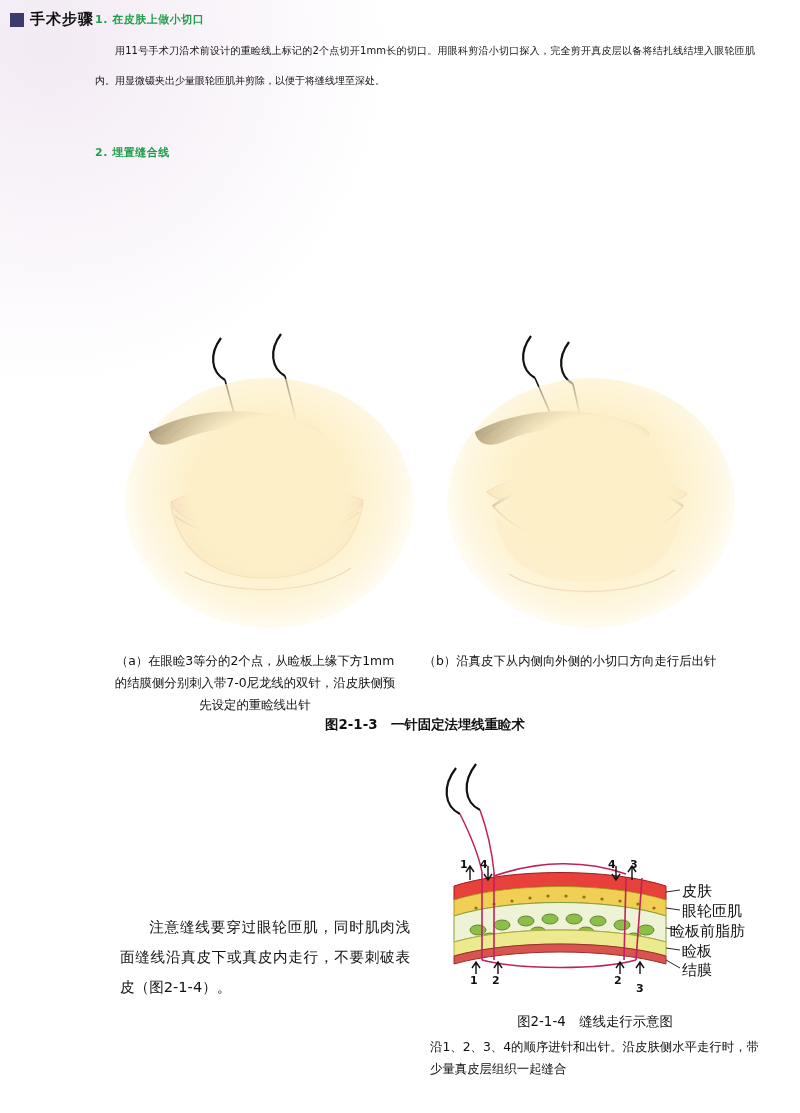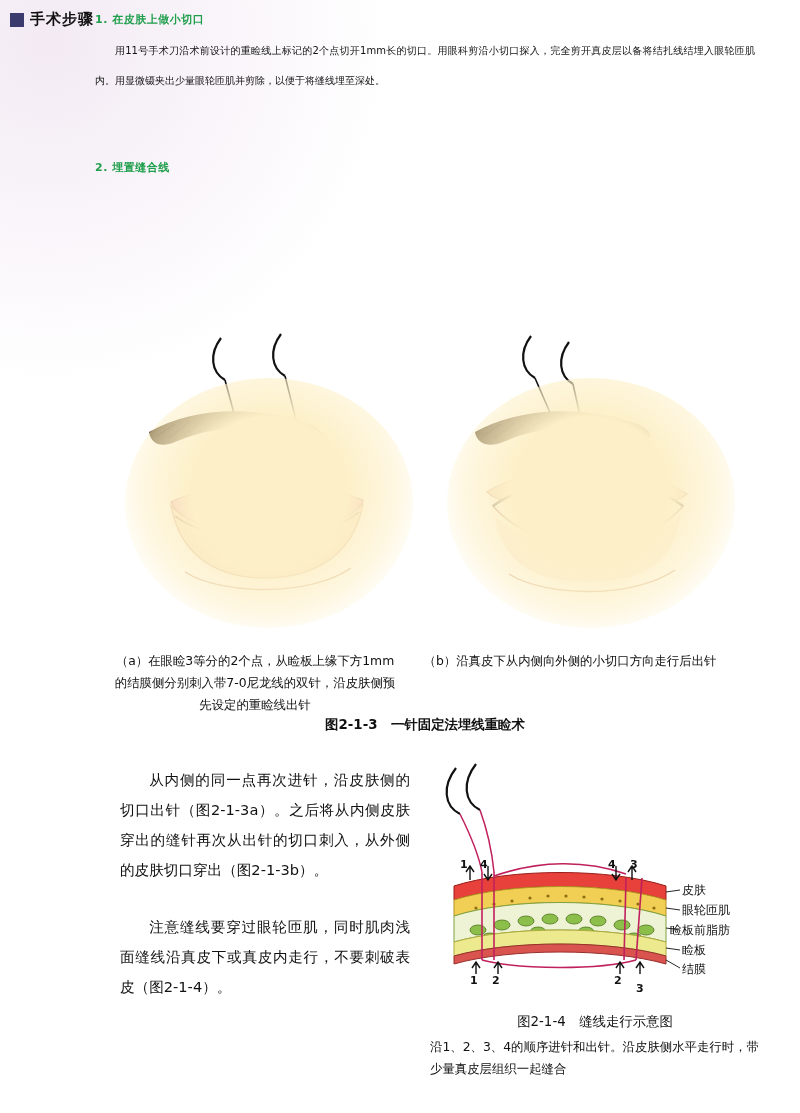--- a/index.html
+++ b/index.html
@@ -46,21 +46,21 @@
 
   
   .sec-heading {
     position: absolute;
     font-size: 11px;
     font-weight: bold;
     color: #1f9e4b;
     letter-spacing: 0.5px;
   }
   #sec1-heading { left: 95px; top: 12px; }
-  #sec2-heading { left: 95px; top: 160px; }
+  #sec2-heading { left: 95px; top: 145px; }
 
   
   .para {
     position: absolute;
     font-size: 10px;
     line-height: 30px;
     text-align: justify;
     text-justify: inter-ideograph;
     color: #111;
     text-indent: 2em;
@@ -145,21 +145,21 @@
   #cap-214-sub {
     position: absolute;
     left: 430px; top: 1036px; width: 330px;
     font-size: 12.4px;
     line-height: 22px;
     color: #111;
     text-align: left;
   }
   .lbl214 {
     position: absolute;
-    font-size: 12px;
+    font-size: 15px;
     color: #111;
     white-space: nowrap;
   }
   .num214 {
     position: absolute;
     font-size: 11px;
     font-weight: bold;
     color: #111;
   }
 </style>
@@ -263,21 +263,20 @@
         <path d="M60 196 C 104 240, 204 240, 246 194 C 238 250, 198 262, 152 262 C 106 262, 68 248, 60 196 Z" fill="#f6d9c0" opacity="0.55"></path>
         <path d="M74 254 C 112 278, 200 278, 240 250" fill="none" stroke="#d7b294" stroke-width="1.4"></path>
       </svg>
     </div>
   </div>
 
   <div class="caption-sub" id="cap-a">（a）在眼睑3等分的2个点，从睑板上缘下方1mm的结膜侧分别刺入带7-0尼龙线的双针，沿皮肤侧预先设定的重睑线出针</div>
   <div class="caption-sub" id="cap-b">（b）沿真皮下从内侧向外侧的小切口方向走行后出针</div>
   <div id="cap-213">图2-1-3　一针固定法埋线重睑术</div>
 
-  <div class="para-narrow" id="para3">从内侧的同一点再次进针，沿皮肤侧的切口出针（图2-1-3a）。之后将从内侧皮肤穿出的缝针再次从出针的切口刺入，从外侧的皮肤切口穿出（图2-1-3b）。</div>
   <div class="para-narrow" id="para4">注意缝线要穿过眼轮匝肌，同时肌肉浅面缝线沿真皮下或真皮内走行，不要刺破表皮（图2-1-4）。</div>
 
   <div class="fig214">
     <svg width="330" height="250" viewBox="0 0 330 250">
 
       <path d="M26 8 C 12 26, 14 46, 30 54" fill="none" stroke="#111" stroke-width="2.2"></path>
       <path d="M46 4 C 32 22, 34 42, 50 50" fill="none" stroke="#111" stroke-width="2.2"></path>
       <path d="M30 54 C 40 74, 48 92, 52 112" fill="none" stroke="#c0215c" stroke-width="1.5"></path>
       <path d="M50 50 C 58 72, 62 92, 64 112" fill="none" stroke="#c0215c" stroke-width="1.5"></path>
 

